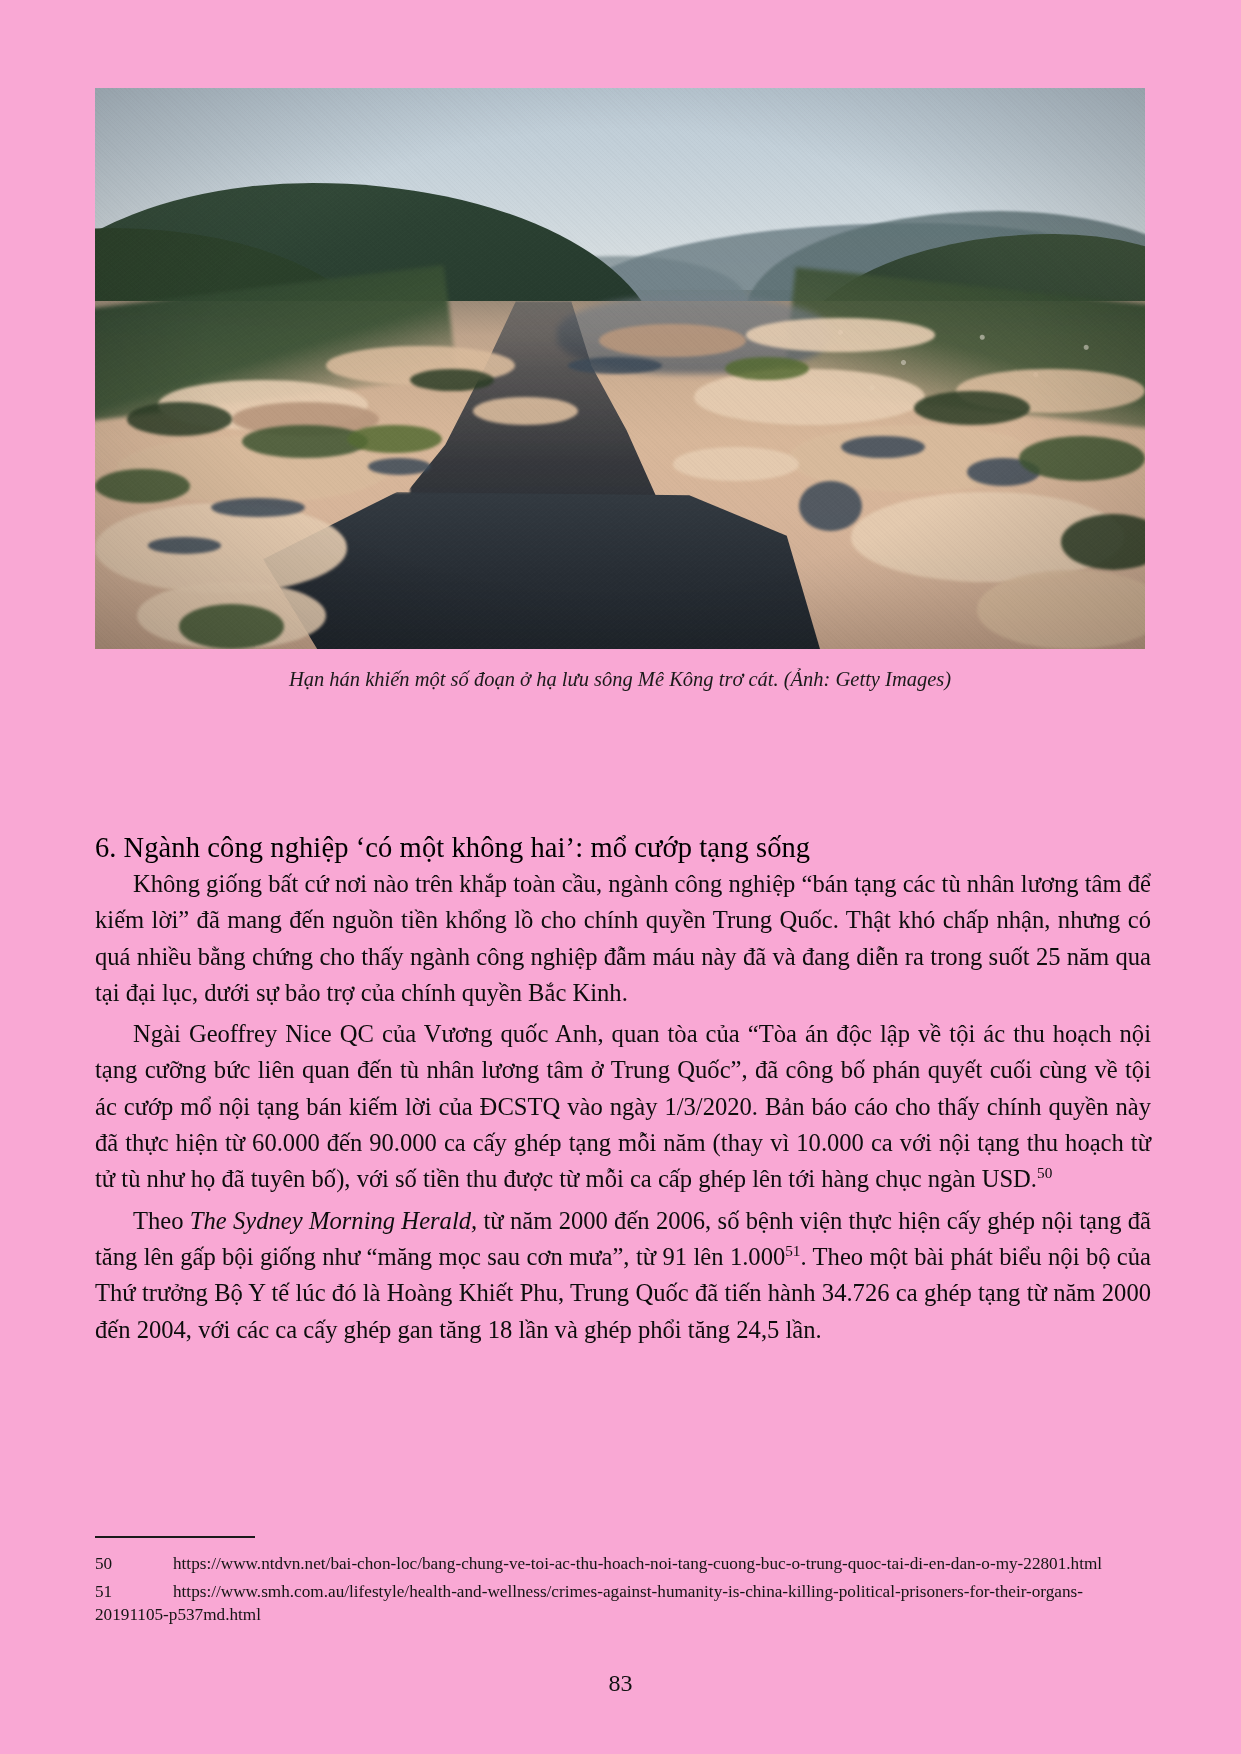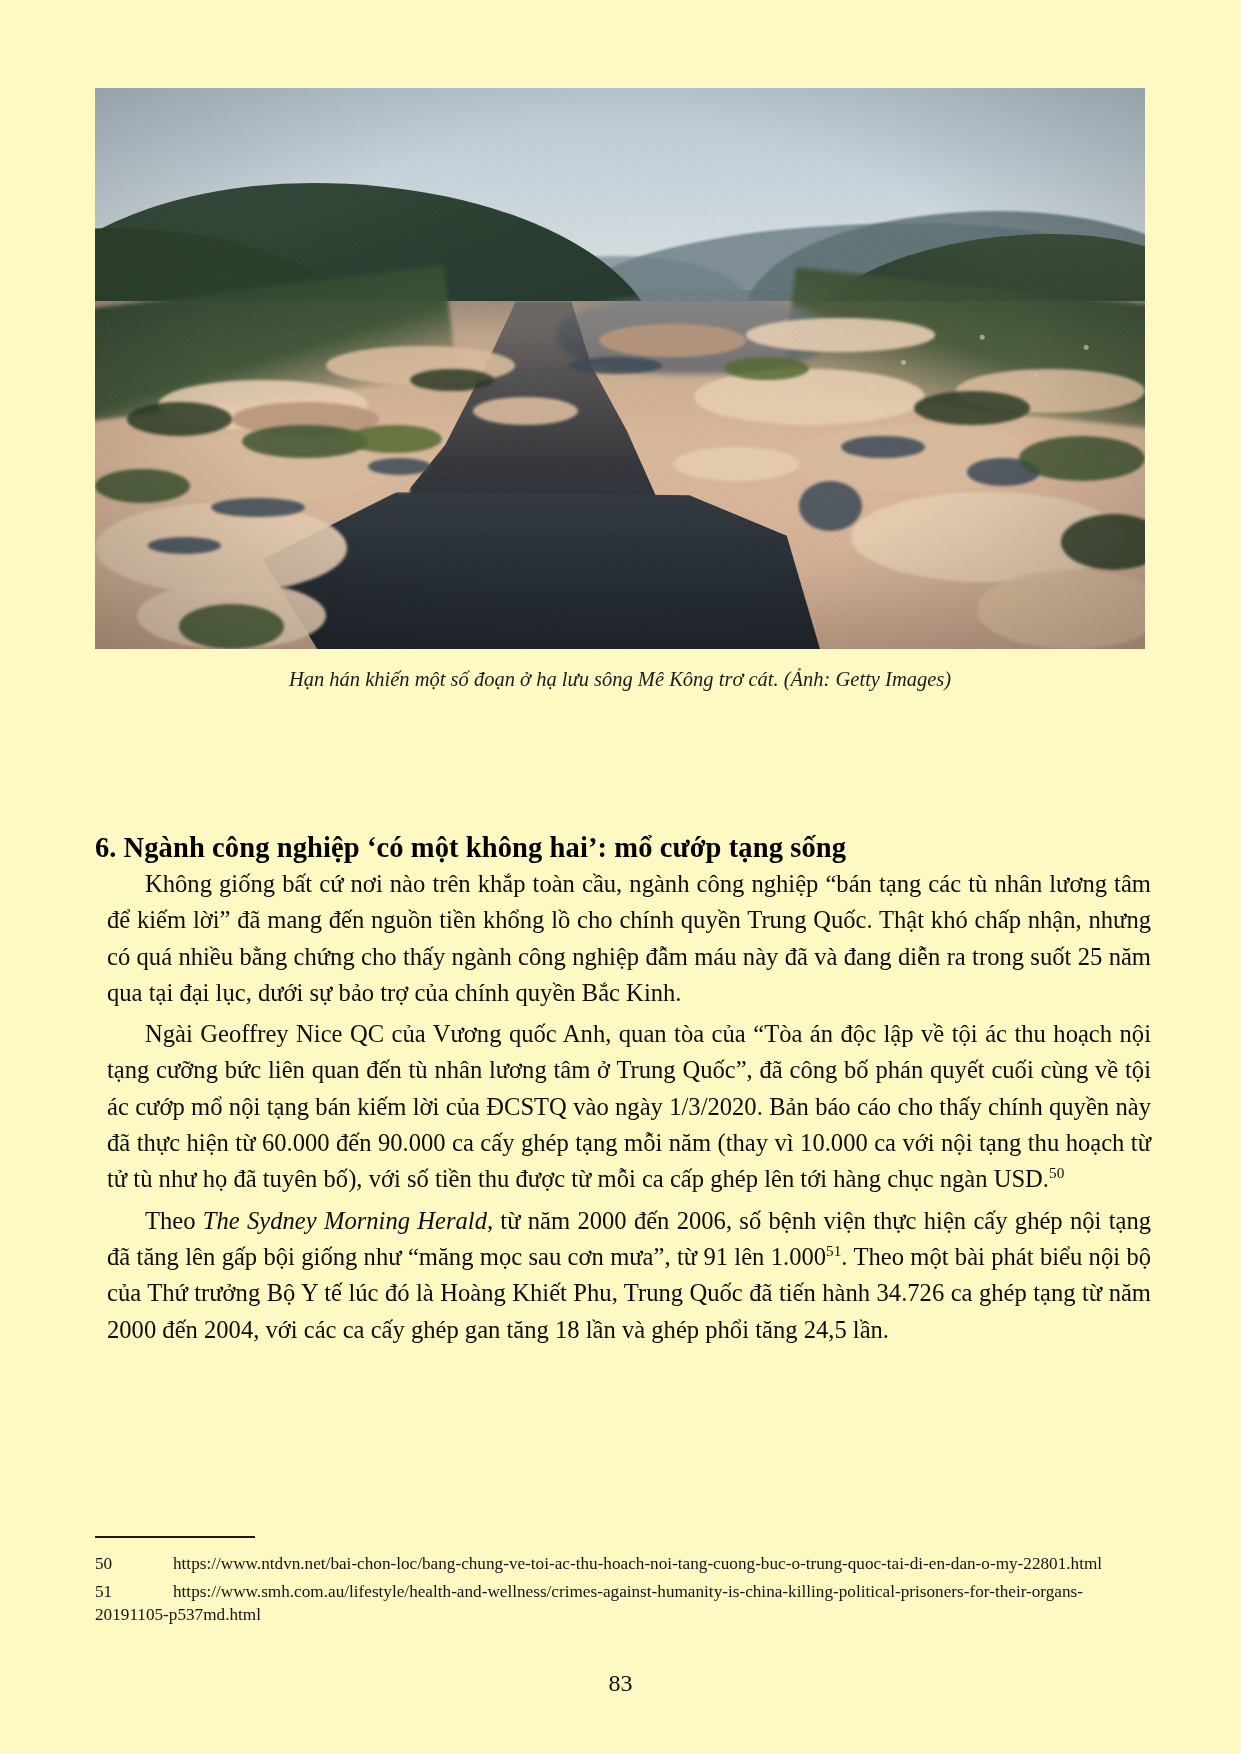--- a/index.html
+++ b/index.html
@@ -12,21 +12,21 @@
     height: 1754px;
     position: relative;
     font-family: "Liberation Serif", "DejaVu Serif", serif;
     color: #111111;
     overflow: hidden;
   }
 
   .page {
     position: absolute;
     inset: 0;
-    background: #fef9c3;
+    background: #f9a8d4;
   }
 
   
   .figure {
     position: absolute;
     left: 95px;
     top: 88px;
     width: 1050px;
     height: 561px;
     overflow: hidden;
@@ -253,40 +253,40 @@
     color: #1a1a1a;
   }
 
   
   .heading {
     position: absolute;
     left: 95px;
     top: 806px;
     width: 1050px;
     font-size: 28.5px;
-    font-weight: bold;
+    font-weight: normal;
     line-height: 1.25;
     letter-spacing: .1px;
     color: #000;
   }
   .heading .num { margin-right: 7px; }
 
   
   .body {
     position: absolute;
     left: 95px;
     top: 866px;
     width: 1056px;
     font-size: 24.6px;
     line-height: 36.3px;
     text-align: justify;
     color: #0d0d0d;
   }
   .body p {
-    margin: 0 0 5px 12px;
+    margin: 0 0 5px 0;
     text-indent: 38px;
   }
   .body p.last { margin-bottom: 0; }
   .body i { font-style: italic; }
   sup {
     font-size: .62em;
     vertical-align: super;
     line-height: 0;
   }
 

